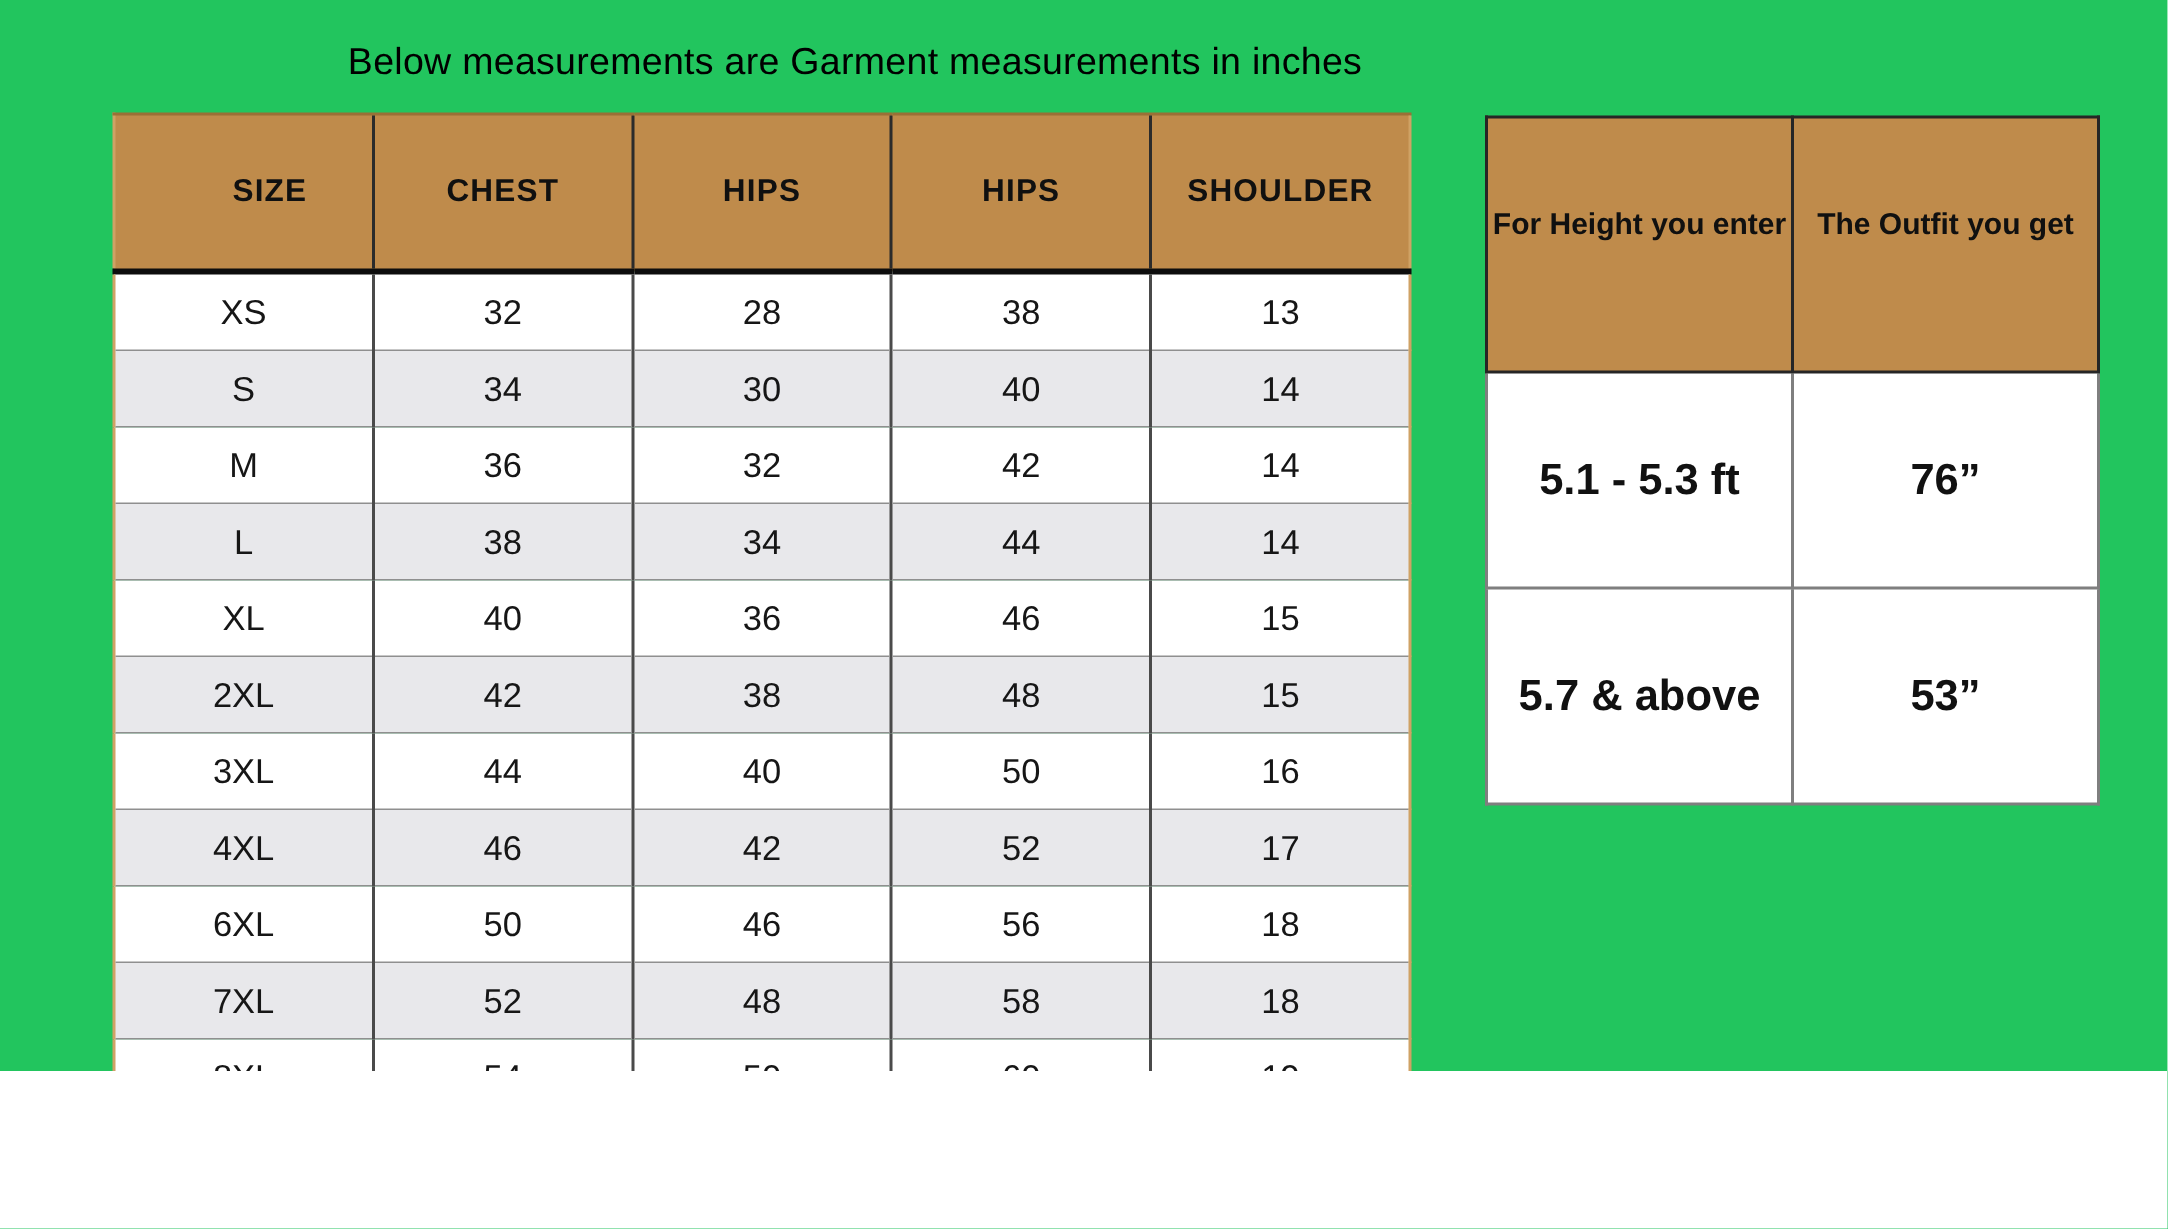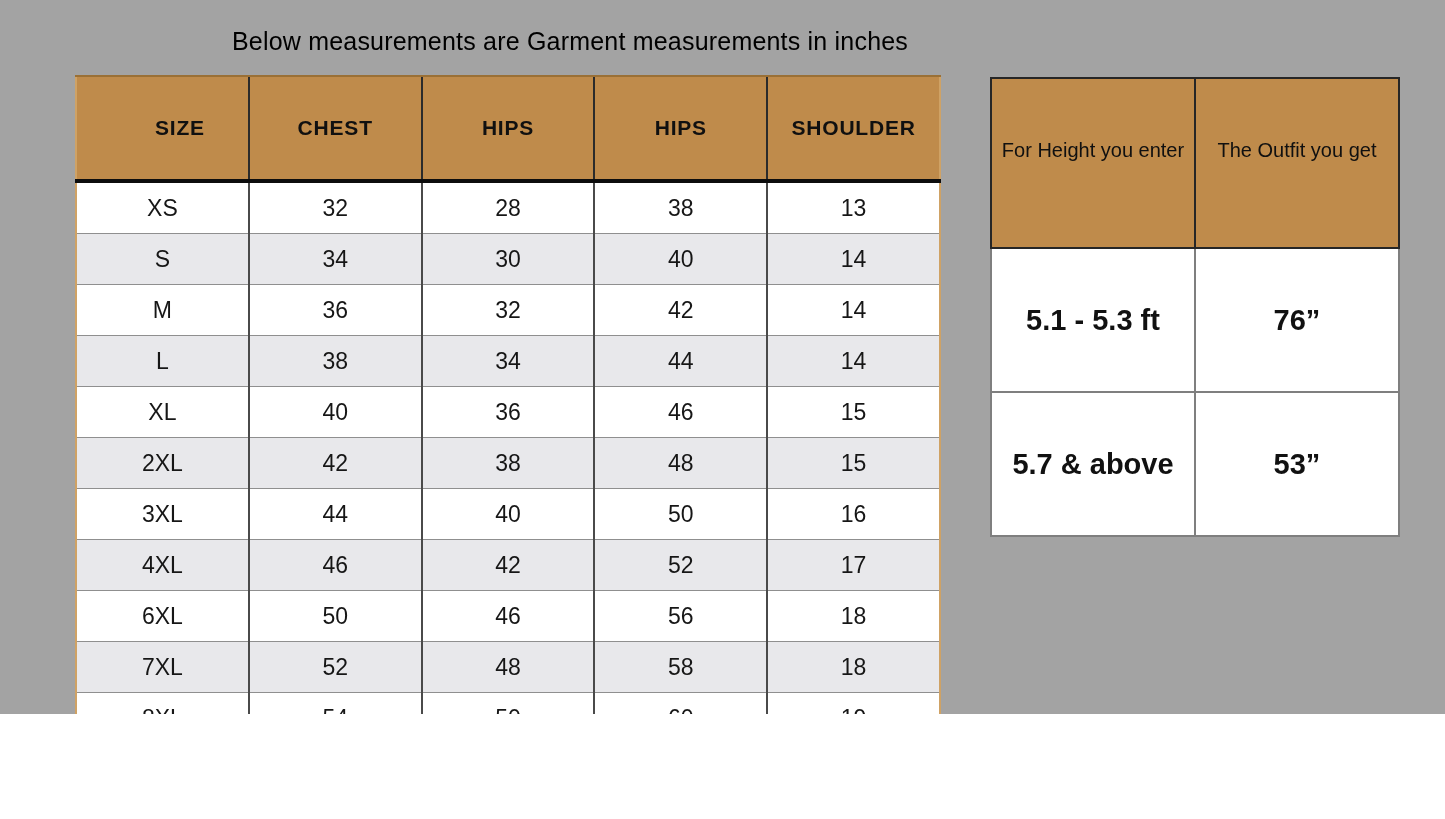--- a/index.html
+++ b/index.html
@@ -5,21 +5,21 @@
   html, body {
     margin: 0;
     padding: 0;
     background: #ffffff;
     font-family: "Liberation Sans", sans-serif;
   }
   .canvas {
     position: relative;
     width: 1445px;
     height: 714px;
-    background: #a3a3a3;
+    background: #22c55e;
     overflow: hidden;
     color: #141414;
   }
 
   
   .chart-title {
     position: absolute;
     top: 27px;
     text-align: center;
     font-size: 25px;
@@ -75,21 +75,21 @@
     top: 77px;
     width: 410px;
     border-collapse: collapse;
     table-layout: fixed;
   }
   .length-table th {
     background: #bf8b4b;
     height: 141px;
     border: 2px solid #262626;
     font-size: 20px;
-    font-weight: 400;
+    font-weight: 700;
     text-align: center;
     vertical-align: middle;
     padding-bottom: 26px;
     color: #101010;
   }
   .length-table td {
     height: 140px;
     border: 2px solid #7f7f7f;
     text-align: center;
     vertical-align: middle;

